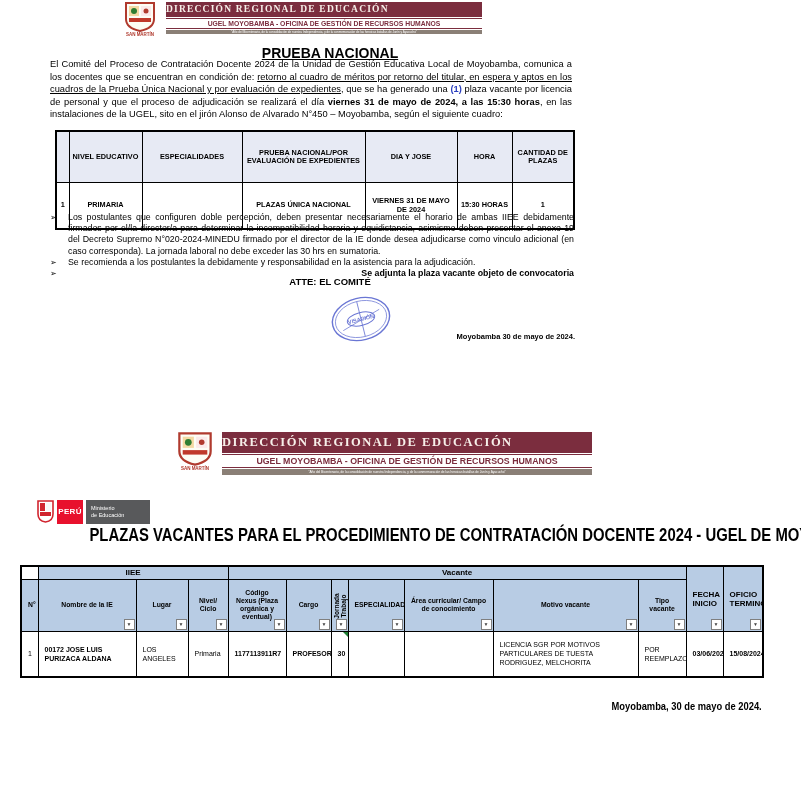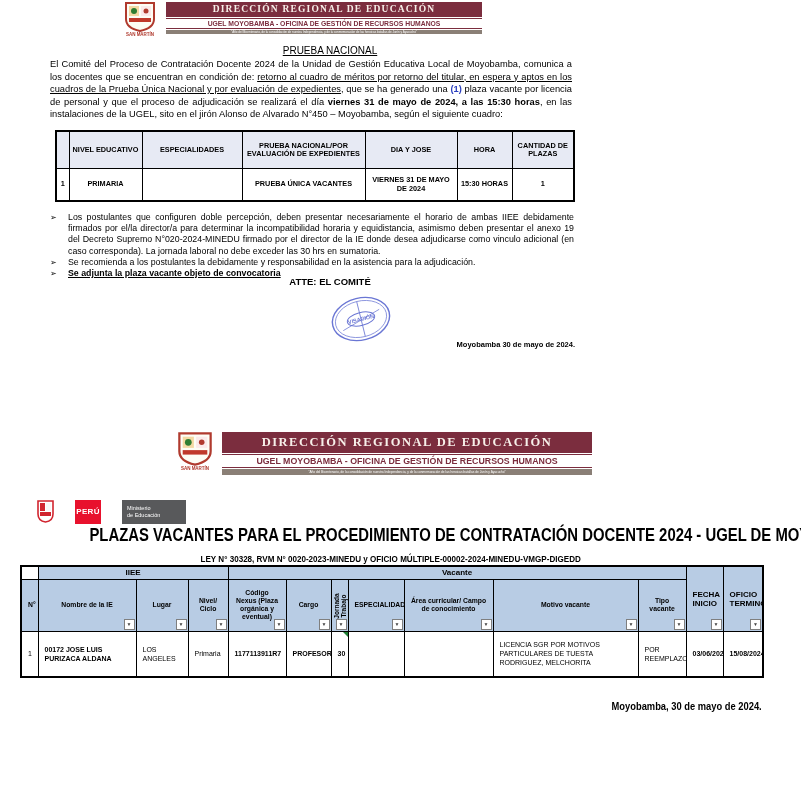--- a/index.html
+++ b/index.html
@@ -5,68 +5,68 @@
   html,body { margin:0; padding:0; background:#fff; }
   #canvas { position:relative; width:801px; height:800px; background:#fff;
             font-family:"Liberation Sans", sans-serif; color:#000; overflow:hidden; }
 
   
   .doc-header { position:absolute; display:flex; gap:4px; }
   .crest-box { display:flex; flex-direction:column; align-items:center; justify-content:flex-start; }
   .crest-caption { font-size:4.5px; font-weight:bold; color:#b03a2e; line-height:5px; text-align:center; white-space:nowrap; }
   .banner-col { flex:1; display:flex; flex-direction:column; }
   .banner-main { background:#7b2d3e; color:#f7efe9; font-family:"Liberation Serif", serif;
-                 font-weight:bold; text-align:center; }
+                 font-weight:bold; }
   .banner-sub { color:#7b2d3e; font-weight:bold; text-align:center; background:#fff;
                 border-top:1.5px solid #7b2d3e; border-bottom:1.5px solid #7b2d3e; }
   .banner-slogan { background:#8a7f76; color:#fff; text-align:center; overflow:hidden; white-space:nowrap; }
 
   .p1h { top:2px; left:118px; width:364px; }
   .p1h .crest-box { width:44px; }
   .p1h .banner-main { height:15px; font-size:9.5px; line-height:15px; letter-spacing:1.2px; }
   .p1h .banner-sub { margin-top:1px; font-size:6.8px; line-height:9px; }
   .p1h .banner-slogan { margin-top:1px; height:4px; font-size:3px; line-height:4px; }
 
   .p2h { top:432px; left:172px; width:420px; }
   .p2h .crest-box { width:46px; }
   .p2h .banner-main { height:21px; font-size:12.5px; line-height:21px; letter-spacing:1.5px; }
   .p2h .banner-sub { margin-top:1px; font-size:8.8px; line-height:12px; }
   .p2h .banner-slogan { margin-top:1px; height:6px; font-size:3.2px; line-height:6px; }
 
   
   .p1-title { position:absolute; top:31px; left:60px; width:540px; text-align:center;
               font-size:12.5px; font-weight:bold; text-decoration:underline; }
   .p1-subtitle { position:absolute; top:45px; left:60px; width:540px; text-align:center;
-              font-size:10px; font-weight:normal; text-decoration:underline; }
+              font-size:14px; font-weight:bold; text-decoration:underline; }
   .p1-para { position:absolute; top:58px; left:50px; width:522px; font-size:9.3px;
              line-height:12.5px; text-align:justify; }
   .u { text-decoration:underline; }
   .bu { font-weight:bold; }
   .blue { color:#2b3fbf; font-weight:bold; }
 
   table.t1 { position:absolute; top:130px; left:55px; border-collapse:collapse; border:2px solid #000; }
-  .t1 th, .t1 td { border:1.5px solid #000; text-align:center; vertical-align:middle; padding:3px 2px; }
+  .t1 th, .t1 td { border:1.5px solid #000; text-align:center; vertical-align:middle; padding:10px 2px; }
   .t1 th { background:#e7eaf4; font-size:7.3px; font-weight:bold; line-height:8.5px; height:30px; }
   .t1 td { font-size:7.3px; font-weight:bold; line-height:8.5px; height:25px; background:#fff; }
 
   .p1-notes { position:absolute; top:196px; left:50px; width:522px; font-size:9.3px; }
   .p1-bullets { position:absolute; top:212px; left:50px; width:524px; }
   .bullet { display:flex; font-size:8.8px; line-height:11.2px; }
   .bullet .marker { width:18px; flex:none; font-size:8px; }
   .bullet .btext { flex:1; text-align:justify; }
-  .bullet.last .btext { font-weight:bold; text-decoration:underline; text-align:left; }
+  .bullet.last .btext { font-weight:bold; text-align:right; }
 
   .p1-atte { position:absolute; top:276px; left:60px; width:540px; text-align:center;
              font-size:9.5px; font-weight:bold; }
   .stamp { position:absolute; top:290px; left:329px; }
-  .p1-date { position:absolute; top:340px; left:430px; width:145px; text-align:right;
+  .p1-date { position:absolute; top:332px; left:430px; width:145px; text-align:right;
              font-size:7.5px; font-weight:bold; }
 
   
-  .minedu { position:absolute; top:499px; left:37px; height:25px; display:flex; align-items:center; gap:21px; }
+  .minedu { position:absolute; top:499px; left:37px; height:25px; display:flex; align-items:center; gap:3px; }
   .peru-box { width:26px; height:24px; background:#e8112d; color:#fff; font-weight:bold;
               font-size:8px; display:flex; align-items:center; justify-content:center; letter-spacing:.3px; }
   .min-box { width:64px; height:24px; background:#58595b; color:#fff; font-size:5.5px;
              line-height:6.5px; display:flex; flex-direction:column; justify-content:center; padding-left:5px; box-sizing:border-box; }
 
   .p2-title { position:absolute; top:525px; left:20px; width:742px; text-align:center; }
   .p2-title .condensed { font-size:17.5px; font-weight:bold; }
   .p2-subtitle { position:absolute; top:548px; left:20px; width:742px; text-align:center; }
   .p2-subtitle .condensed { font-size:9.5px; font-weight:bold; }
   .condensed { display:inline-block; transform:scaleX(.85); transform-origin:center; white-space:nowrap; }
@@ -140,21 +140,21 @@
       <th>ESPECIALIDADES</th>
       <th>PRUEBA NACIONAL/POR EVALUACIÓN DE EXPEDIENTES</th>
       <th>DIA Y JOSE</th>
       <th>HORA</th>
       <th>CANTIDAD DE PLAZAS</th>
     </tr>
     <tr>
       <td>1</td>
       <td>PRIMARIA</td>
       <td></td>
-      <td>PRUEBA ÚNICA VACANTES</td>
+      <td>PLAZAS ÚNICA NACIONAL</td>
       <td>VIERNES 31 DE MAYO DE 2024</td>
       <td>15:30 HORAS</td>
       <td>1</td>
     </tr>
   </tbody>
     </table>
 
 
   <div class="p1-bullets">
     <div class="bullet">
@@ -214,23 +214,20 @@
     </svg>
     <div class="peru-box">PERÚ</div>
     <div class="min-box">
       <span>Ministerio</span>
       <span>de Educación</span>
     </div>
   </div>
 
   <div class="p2-title">
     <span class="condensed">PLAZAS VACANTES PARA EL PROCEDIMIENTO DE CONTRATACIÓN DOCENTE 2024 - UGEL DE MOYOBAMBA</span>
-  </div>
-  <div class="p2-subtitle">
-    <span class="condensed">LEY N° 30328, RVM N° 0020-2023-MINEDU  y OFICIO MÚLTIPLE-00002-2024-MINEDU-VMGP-DIGEDD</span>
   </div>
 
   <table class="t2">
     <colgroup>
       <col style="width:17px">
         <col style="width:98px">
         <col style="width:52px">
         <col style="width:40px">
       <col style="width:58px">
         <col style="width:45px">

